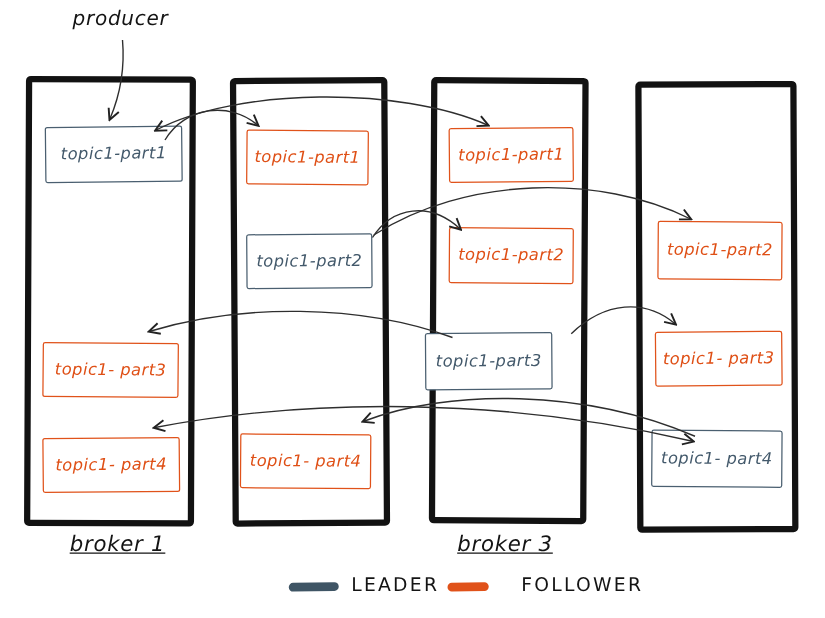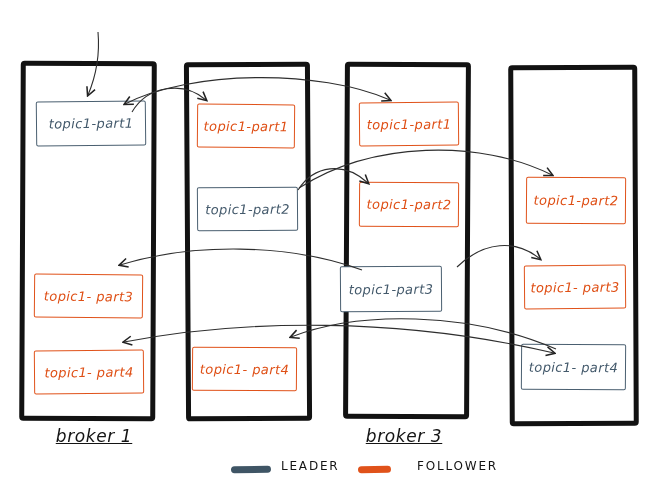--- a/index.html
+++ b/index.html
@@ -22,34 +22,35 @@
     font-style:italic;font-size:13px;letter-spacing:.4px;white-space:nowrap;
   }
   .leader{border-color:#4a5f70;color:#43596b;}
   .follower{border-color:#e0521a;color:#df4f15;}
   
   .hw{position:absolute;font-style:italic;letter-spacing:.6px;color:#141414;}
   .broker-label{font-size:17px;text-align:center;text-decoration:underline;}
   .producer-label{font-size:16px;}
   
   .legend-swatch{position:absolute;height:7px;border-radius:4px;}
-  .legend-text{position:absolute;font-size:12px;letter-spacing:1.8px;color:#141414;text-align:right;}
+  .legend-text{position:absolute;font-size:15px;letter-spacing:1.8px;color:#141414;text-align:right;}
   svg.overlay{position:absolute;left:0;top:0;pointer-events:none;}
   .arrow{fill:none;stroke:#2e2e2e;stroke-width:1.1px;}
 </style>
 </head>
 <body>
 
 <div id="canvas">
 
   <div class="broker b1"></div>
   <div class="broker b2"></div>
   <div class="broker b3"></div>
   <div class="broker b4"></div>
 
+  <div class="hw producer-label" style="left:58px;top:5px;">producer</div>
 
   <div class="part leader" style="left:36px;top:101px;width:108px;height:43px;transform:rotate(-.6deg);">topic1-part1</div>
   <div class="part follower" style="left:34px;top:274px;width:107px;height:42px;transform:rotate(.5deg);">topic1- part3</div>
   <div class="part follower" style="left:34px;top:350px;width:108px;height:42px;transform:rotate(-.5deg);">topic1- part4</div>
 
   <div class="part follower" style="left:197px;top:104px;width:96px;height:42px;transform:rotate(.5deg);">topic1-part1</div>
   <div class="part leader" style="left:197px;top:187px;width:99px;height:42px;transform:rotate(-.4deg);">topic1-part2</div>
   <div class="part follower" style="left:192px;top:347px;width:103px;height:42px;transform:rotate(.4deg);">topic1- part4</div>
 
   <div class="part follower" style="left:359px;top:102px;width:98px;height:42px;transform:rotate(-.5deg);">topic1-part1</div>

